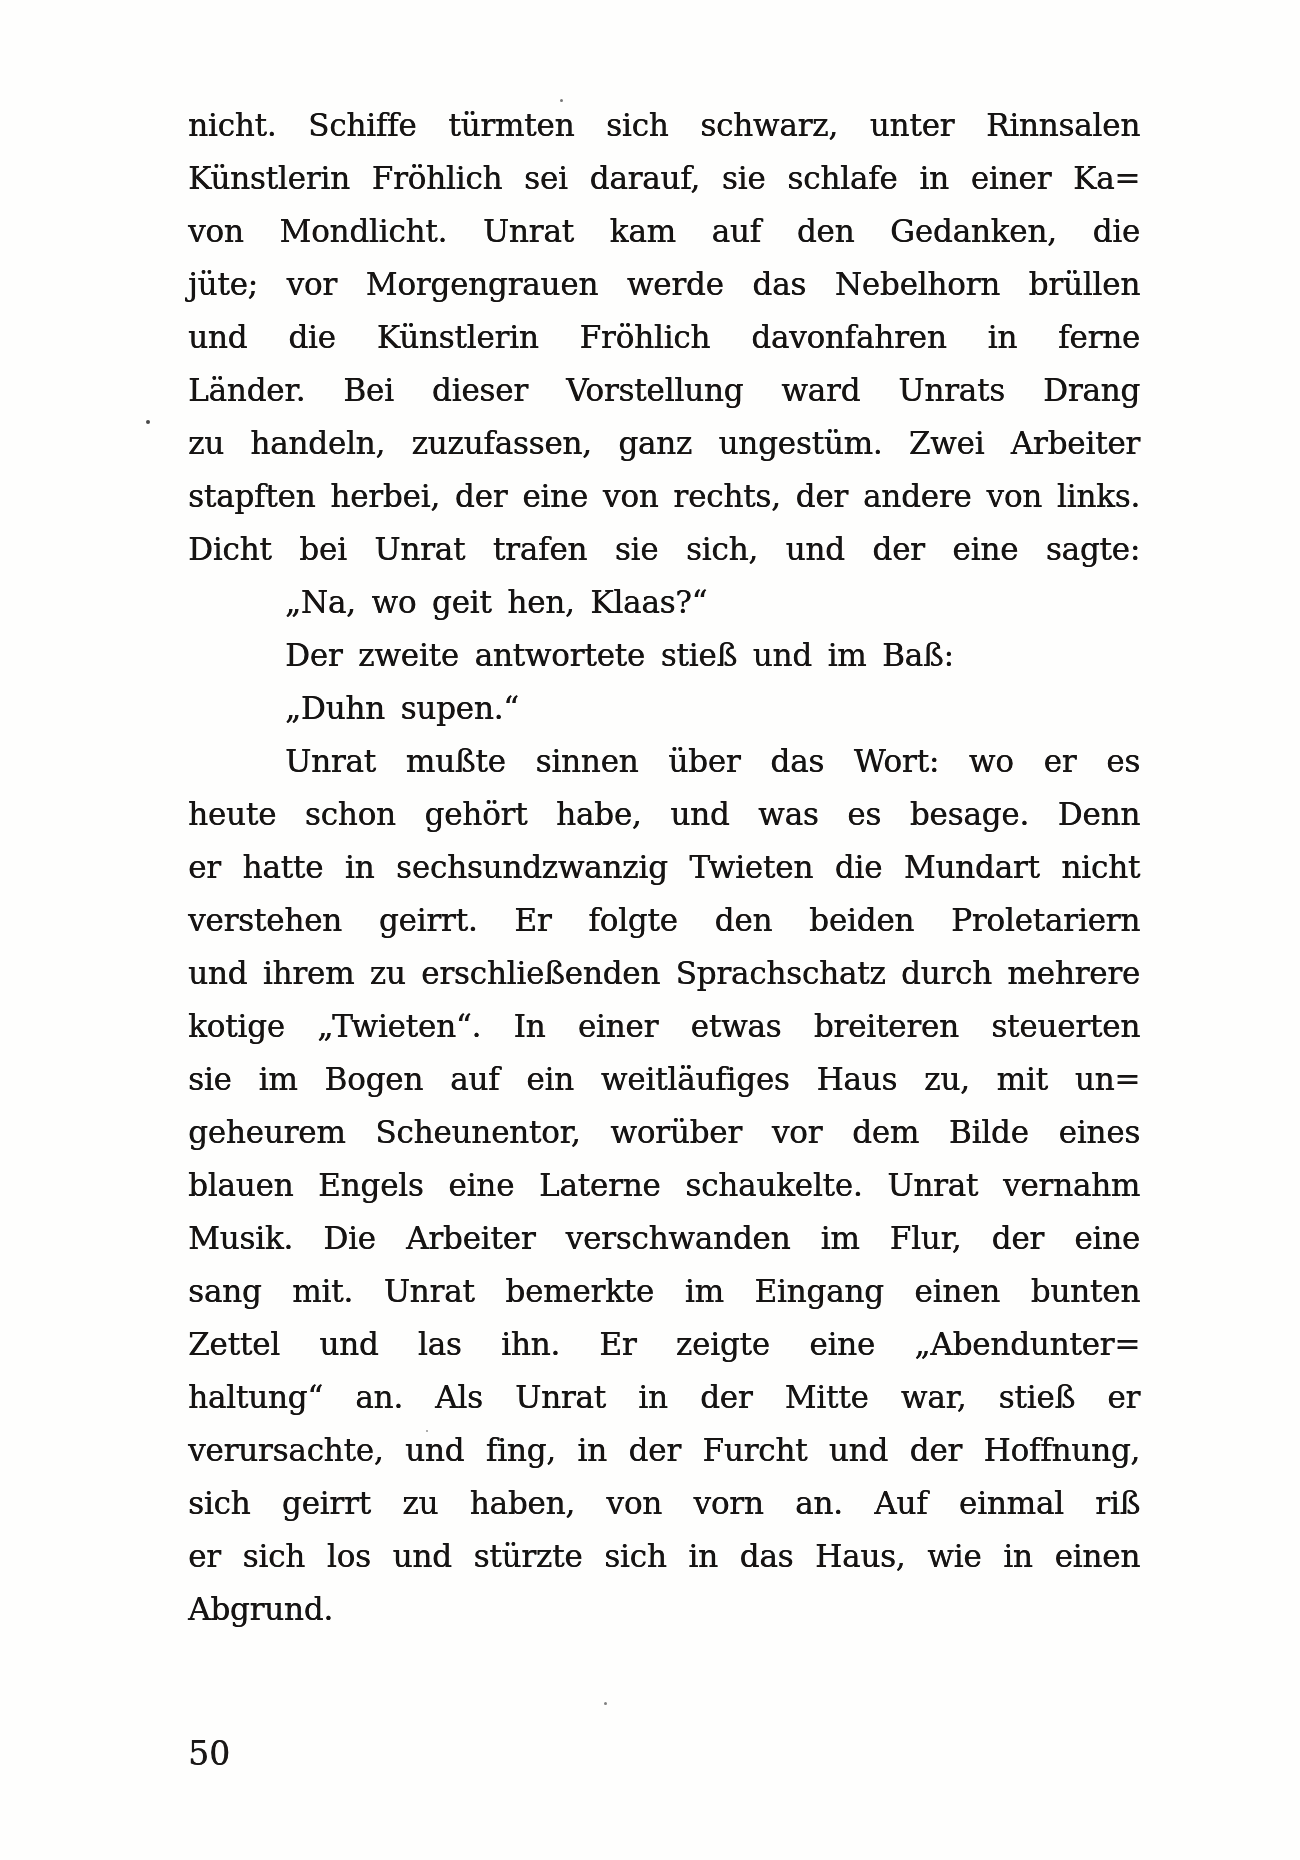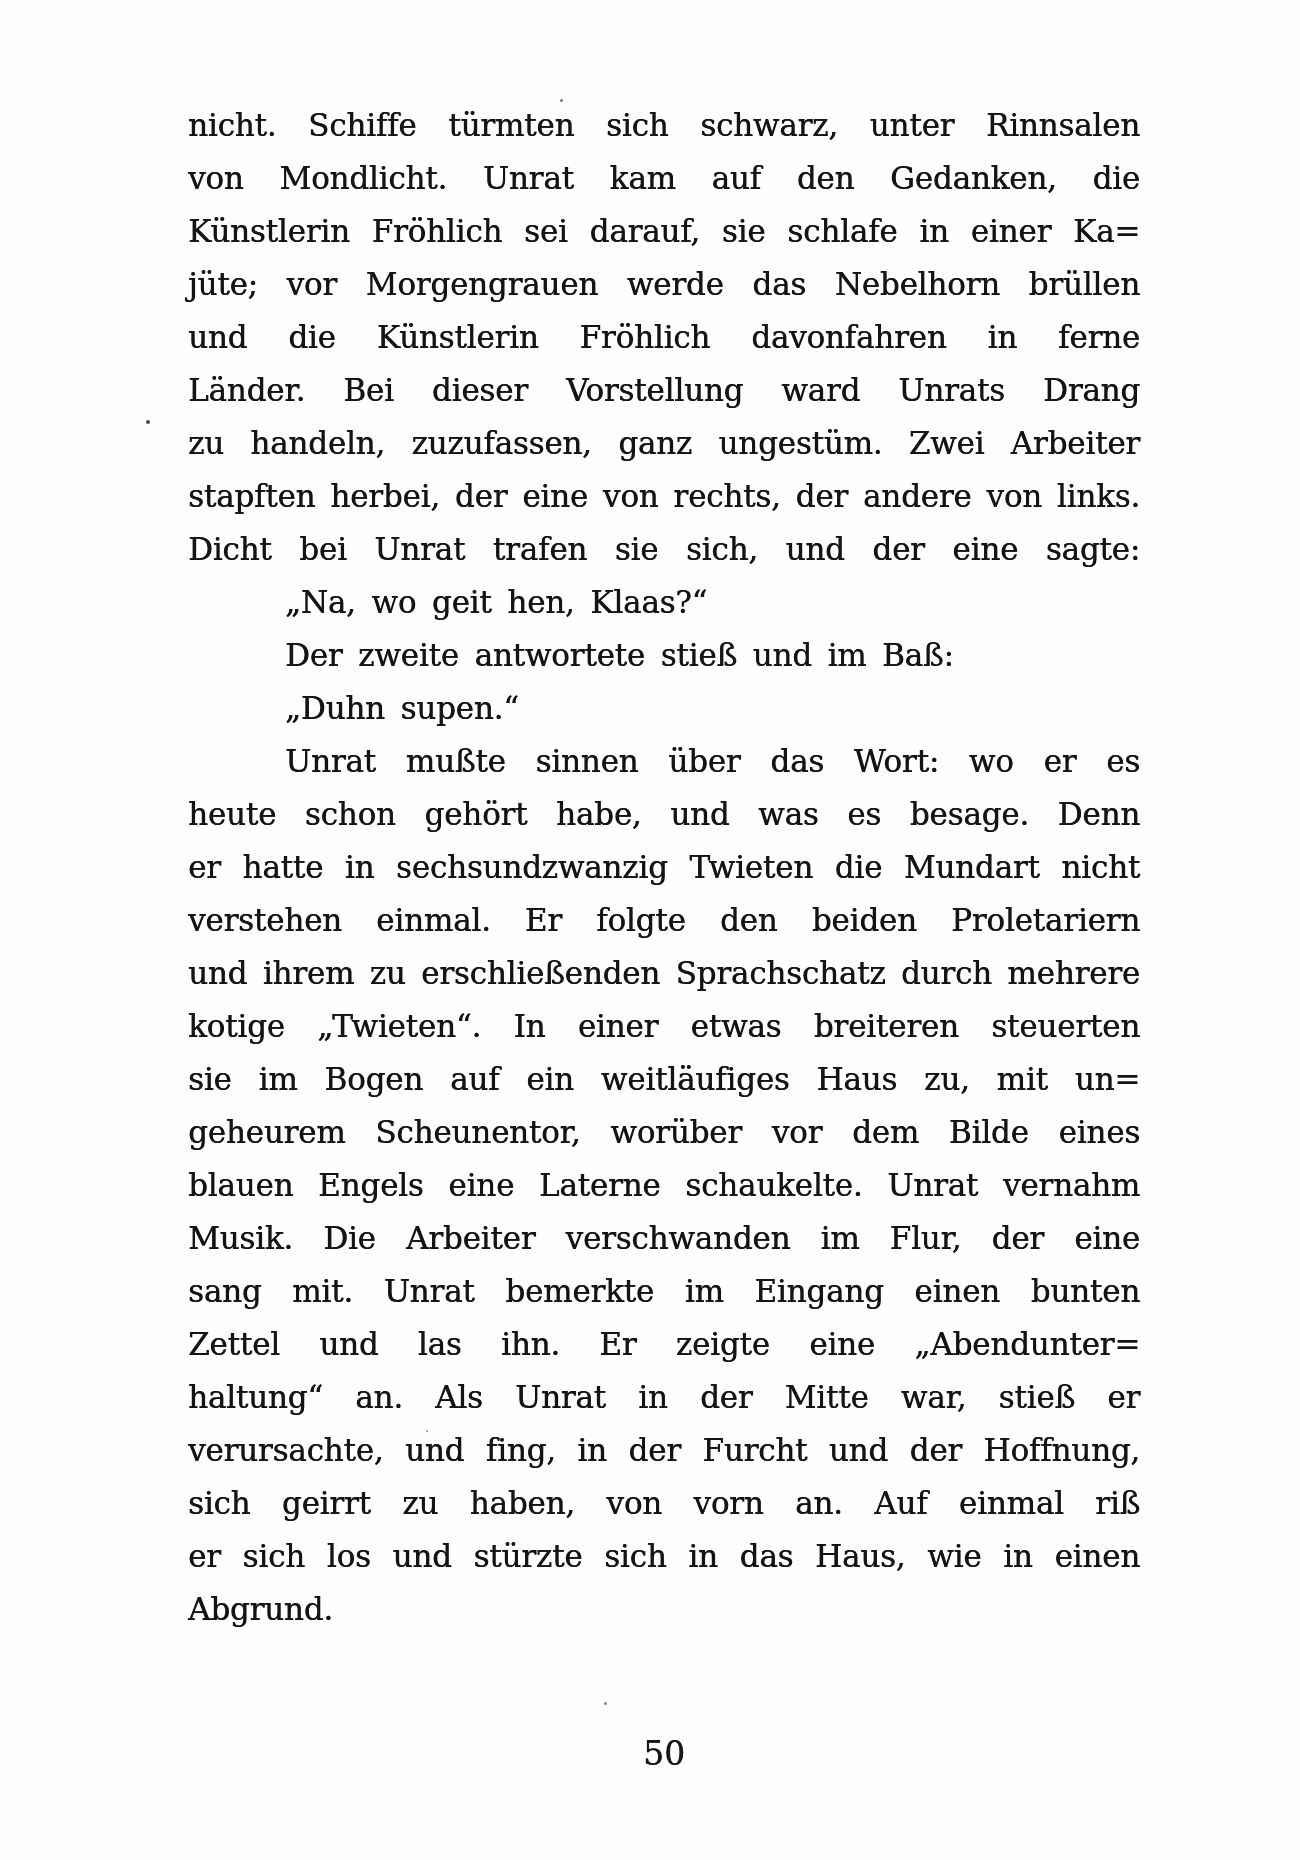--- a/index.html
+++ b/index.html
@@ -48,21 +48,21 @@
   .line.short {
     text-align: right;
     text-align-last: left;
     word-spacing: 6px;
   }
   .page-number {
     position: absolute;
     left: 188px;
     top: 1733px;
     width: 952px;
-    text-align: center;
+    text-align: left;
     font-size: 33px;
     line-height: 42px;
     color: #1a1817;
     text-shadow: 0.4px 0 0 #1a1817;
   }
   .speck {
     position: absolute;
     background: #4a4a4a;
     border-radius: 50%;
   }
@@ -71,35 +71,35 @@
   .speck.s3 { left: 604px; top: 1702px; width: 3px; height: 3px; opacity: .7; }
   .speck.s4 { left: 426px; top: 1430px; width: 2px; height: 2px; opacity: .6; }
 </style>
 </head>
 <body>
 
 <div class="page">
 
   <div class="text-block">
     <div class="line">nicht. Schiffe türmten sich schwarz, unter Rinnsalen</div>
+    <div class="line">Künstlerin Fröhlich sei darauf, sie schlafe in einer Ka=</div>
     <div class="line">von Mondlicht. Unrat kam auf den Gedanken, die</div>
-    <div class="line">Künstlerin Fröhlich sei darauf, sie schlafe in einer Ka=</div>
     <div class="line">jüte; vor Morgengrauen werde das Nebelhorn brüllen</div>
     <div class="line">und die Künstlerin Fröhlich davonfahren in ferne</div>
     <div class="line">Länder. Bei dieser Vorstellung ward Unrats Drang</div>
     <div class="line">zu handeln, zuzufassen, ganz ungestüm. Zwei Arbeiter</div>
     <div class="line">stapften herbei, der eine von rechts, der andere von links.</div>
     <div class="line">Dicht bei Unrat trafen sie sich, und der eine sagte:</div>
     <div class="line indent short">„Na, wo geit hen, Klaas?“</div>
     <div class="line indent short">Der zweite antwortete stieß und im Baß:</div>
     <div class="line indent short">„Duhn supen.“</div>
     <div class="line indent">Unrat mußte sinnen über das Wort: wo er es</div>
     <div class="line">heute schon gehört habe, und was es besage. Denn</div>
     <div class="line">er hatte in sechsundzwanzig Twieten die Mundart nicht</div>
-    <div class="line">verstehen einmal. Er folgte den beiden Proletariern</div>
+    <div class="line">verstehen geirrt. Er folgte den beiden Proletariern</div>
     <div class="line">und ihrem zu erschließenden Sprachschatz durch mehrere</div>
     <div class="line">kotige „Twieten“. In einer etwas breiteren steuerten</div>
     <div class="line">sie im Bogen auf ein weitläufiges Haus zu, mit un=</div>
     <div class="line">geheurem Scheunentor, worüber vor dem Bilde eines</div>
     <div class="line">blauen Engels eine Laterne schaukelte. Unrat vernahm</div>
     <div class="line">Musik. Die Arbeiter verschwanden im Flur, der eine</div>
     <div class="line">sang mit. Unrat bemerkte im Eingang einen bunten</div>
     <div class="line">Zettel und las ihn. Er zeigte eine „Abendunter=</div>
     <div class="line">haltung“ an. Als Unrat in der Mitte war, stieß er</div>
     <div class="line">verursachte, und fing, in der Furcht und der Hoffnung,</div>

